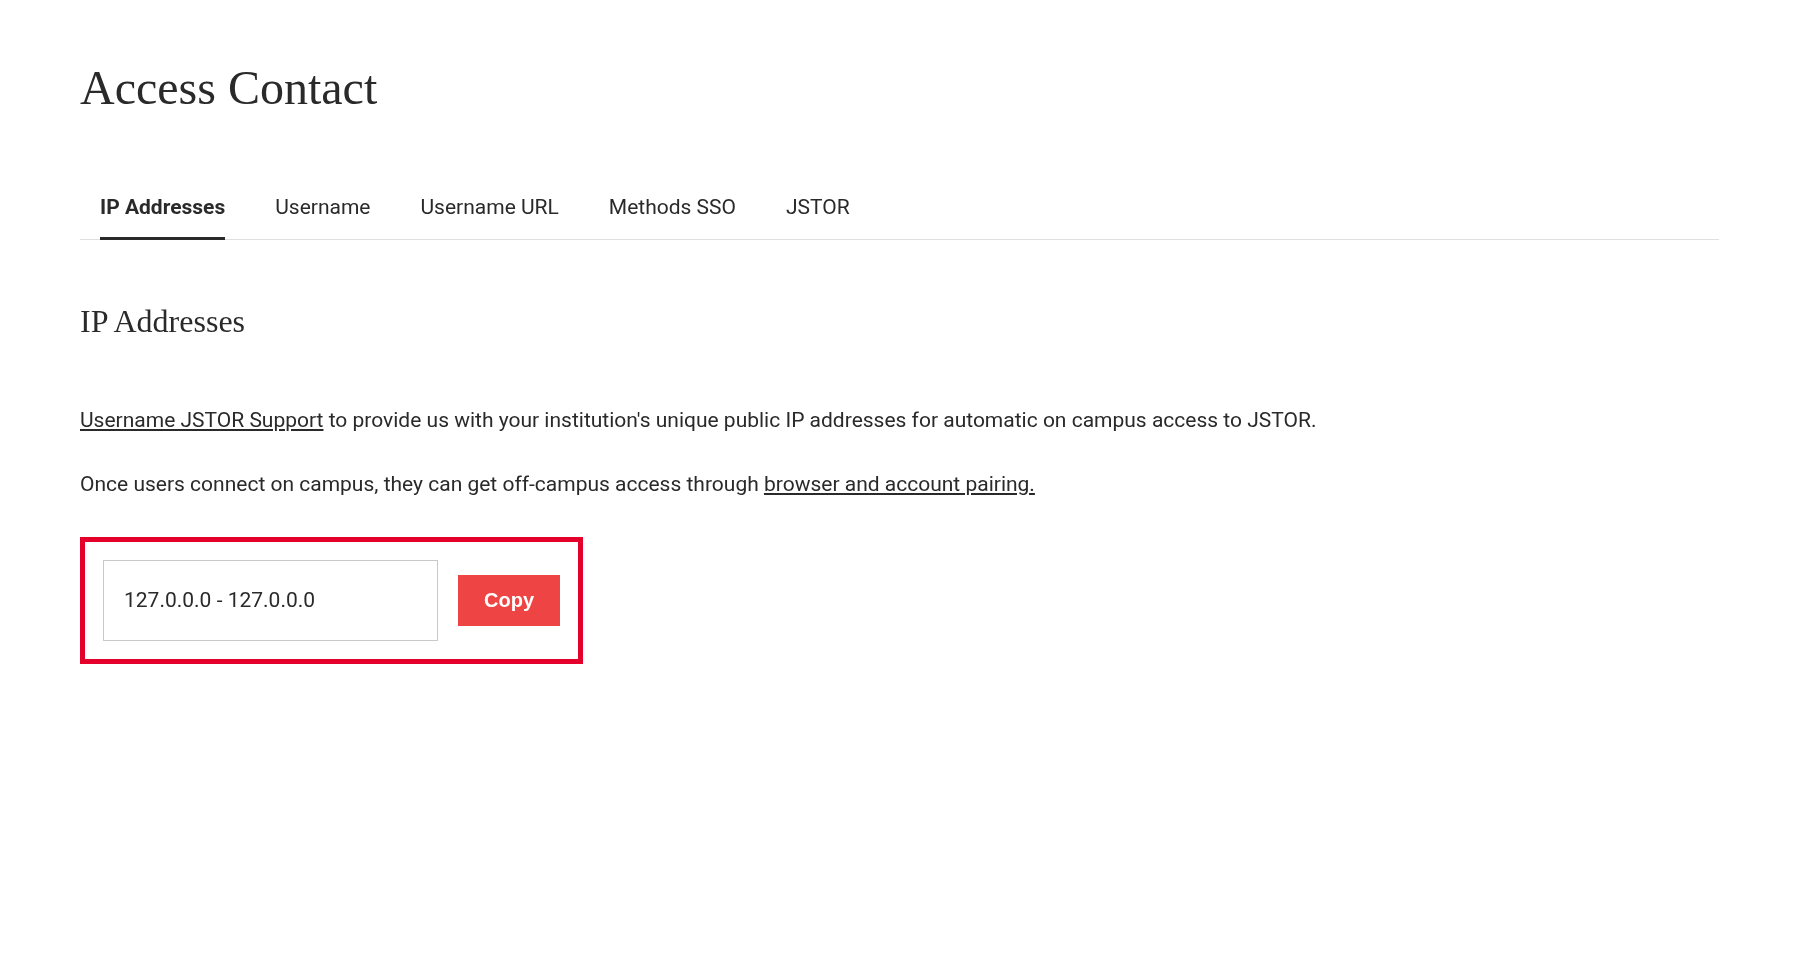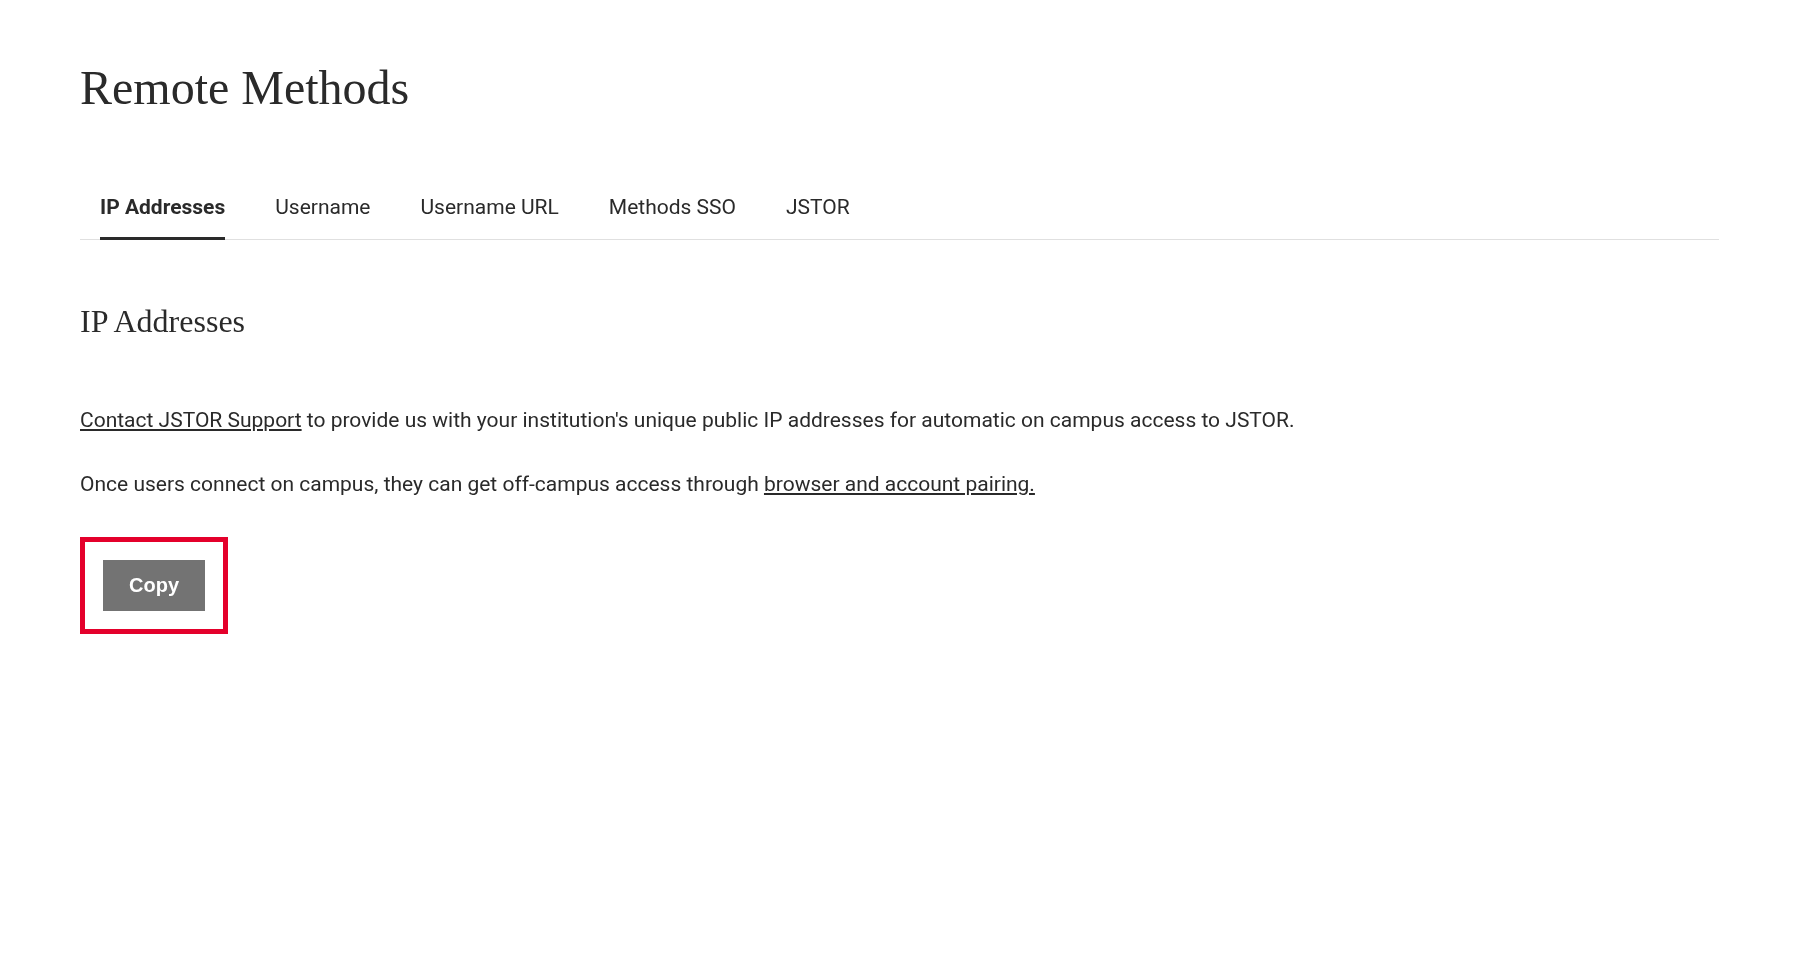--- a/index.html
+++ b/index.html
@@ -69,46 +69,47 @@
     }
     .ip-box {
       border: 1px solid #c8c8c8;
       padding: 22px 20px;
       font-size: 21px;
       background: #fff;
       width: 335px;
       color: #2a2a2a;
     }
     .copy-button {
-      background: #737373;
+      background: #ef4444;
       color: #ffffff;
       border: none;
       padding: 14px 26px;
       font-size: 20px;
       font-weight: 600;
       cursor: pointer;
     }
   </style>
 </head>
 <body>
 
-<h1 class="page-title">Remote Methods</h1>
+<h1 class="page-title">Access Contact</h1>
 
 <div class="tabs">
   <div class="tab active">IP Addresses</div>
   <div class="tab">Username</div>
   <div class="tab">Username URL</div>
   <div class="tab">Methods SSO</div>
   <div class="tab">JSTOR</div>
 </div>
 
 <div class="content">
   <h2 class="section-title">IP Addresses</h2>
 
-  <p><span class="link">Contact JSTOR Support</span><span> to provide us with your institution's unique public IP addresses for automatic on campus access to JSTOR.</span></p>
+  <p><span class="link">Username JSTOR Support</span><span> to provide us with your institution's unique public IP addresses for automatic on campus access to JSTOR.</span></p>
 
   <p><span>Once users connect on campus, they can get off-campus access through </span><span class="link">browser and account pairing.</span></p>
 
 
   <div class="copy-section">
+    <div class="ip-box">127.0.0.0 - 127.0.0.0</div>
     <button class="copy-button">Copy</button>
   </div>
 </div>
 
 </body></html>

